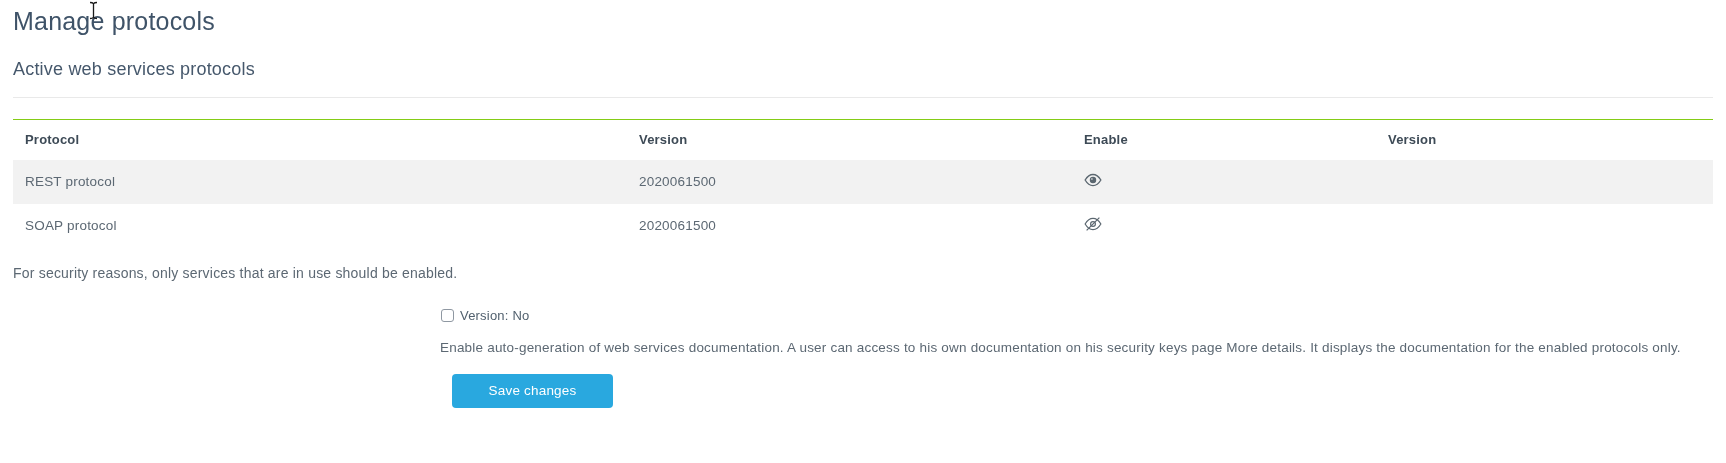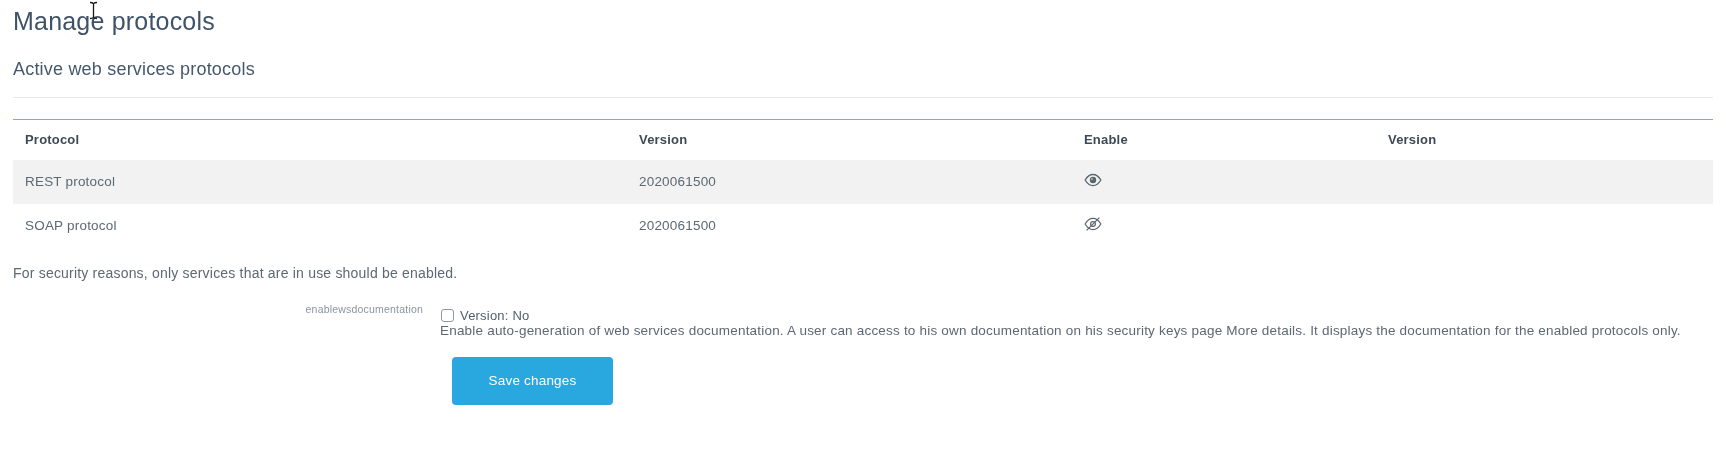--- a/index.html
+++ b/index.html
@@ -57,27 +57,27 @@
   .check-line { display: flex; align-items: center; }
   .checkbox {
     appearance: none; -webkit-appearance: none;
     width: 13px; height: 13px; margin: 0 6px 0 1px;
     border: 1px solid #8f98a2; border-radius: 3px; background: #fff;
     cursor: pointer; display: inline-block;
   }
   .check-label { font-size: 13px; color: #51606e; letter-spacing: 0.2px; cursor: pointer; }
 
   .setting-desc {
-    font-size: 13.5px; color: #5c6873;
+    margin-top: 17px; font-size: 13.5px; color: #5c6873;
     letter-spacing: 0.2px; white-space: nowrap;
   }
 
   .save-btn {
     margin-top: 19px; margin-left: 12px;
-    width: 161px; height: 48px;
+    width: 161px; height: 34px;
     background: #29a8df; color: #ffffff;
     border: 0; border-radius: 4px;
     font-family: "Liberation Sans", sans-serif;
     font-size: 13.5px; font-weight: 500; letter-spacing: 0.2px;
     cursor: pointer; display: inline-block;
   }
 </style>
 </head>
 <body>
 
@@ -133,21 +133,20 @@
               </svg></span></td>
           <td></td>
         </tr>
       </tbody>
   </table>
 
   <p class="security-note">For security reasons, only services that are in use should be enabled.</p>
 
   <div class="form-row">
     <div class="label-col">
-      <div class="setting-code">enablewsdocumentation</div>
     </div>
     <div class="control-col">
       <div class="check-line">
         <input type="checkbox" class="checkbox" style="">
         <label class="check-label">Version: No</label>
       </div>
       <div class="setting-desc">Enable auto-generation of web services documentation. A user can access to his own documentation on his security keys page More details. It displays the documentation for the enabled protocols only.</div>
       <button class="save-btn">Save changes</button>
     </div>
   </div>

